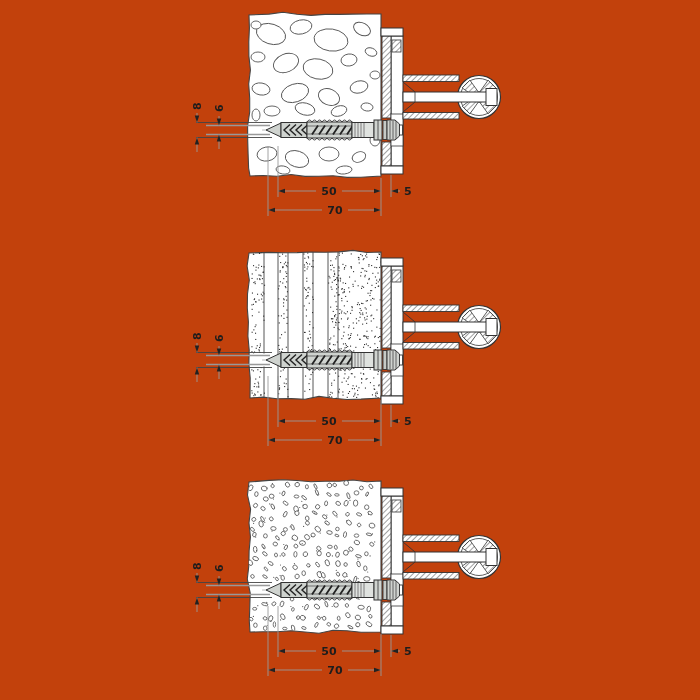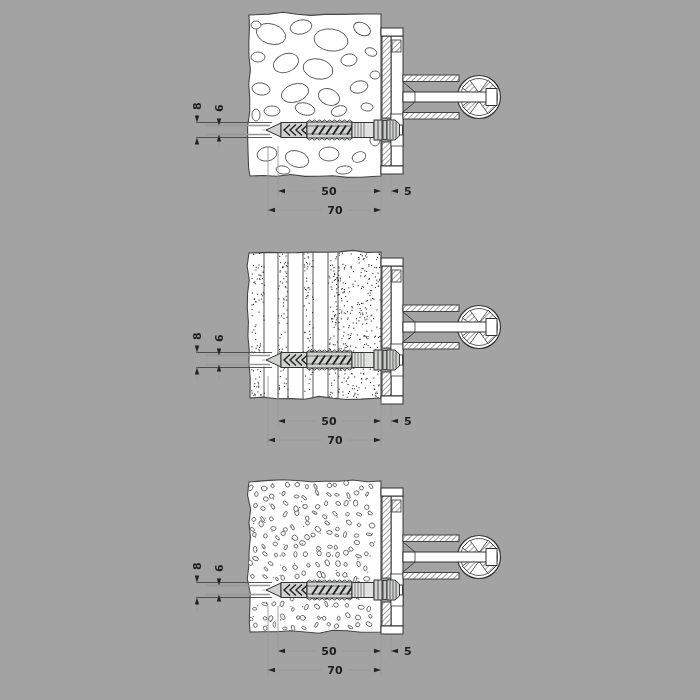--- a/index.html
+++ b/index.html
@@ -1,16 +1,16 @@
 <!DOCTYPE html>
 <html><head>
 <meta charset="utf-8">
 <style>
   html,body{margin:0;padding:0;background:#ffffff;}
-  #canvas{width:700px;height:700px;position:relative;background:#a3a3a3;overflow:hidden;}
+  #canvas{width:700px;height:700px;position:relative;background:#c2410c;overflow:hidden;}
   svg{display:block;}
   text{font-family:"DejaVu Sans","Liberation Sans",sans-serif;font-weight:bold;font-size:11px;fill:#1d1d1d;}
 </style>
 </head>
 <body>
 
 <div id="canvas">
     <svg width="700" height="700" viewBox="0 0 700 700">
       <defs>
         <pattern id="hatch" width="4" height="4" patternUnits="userSpaceOnUse" patternTransform="rotate(45)">

